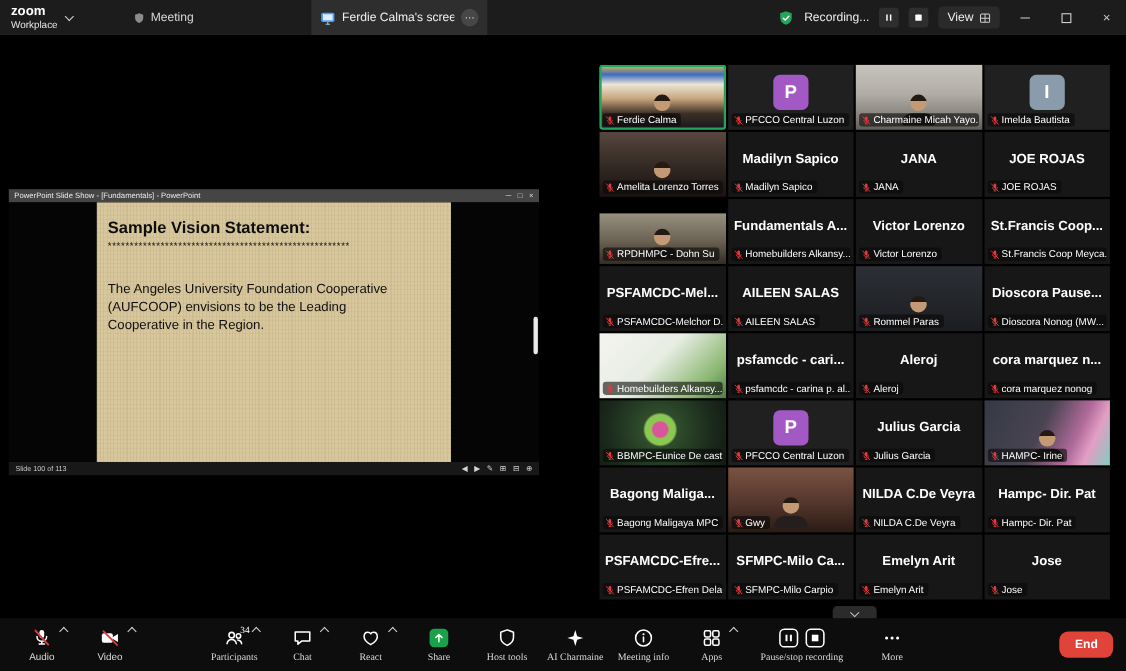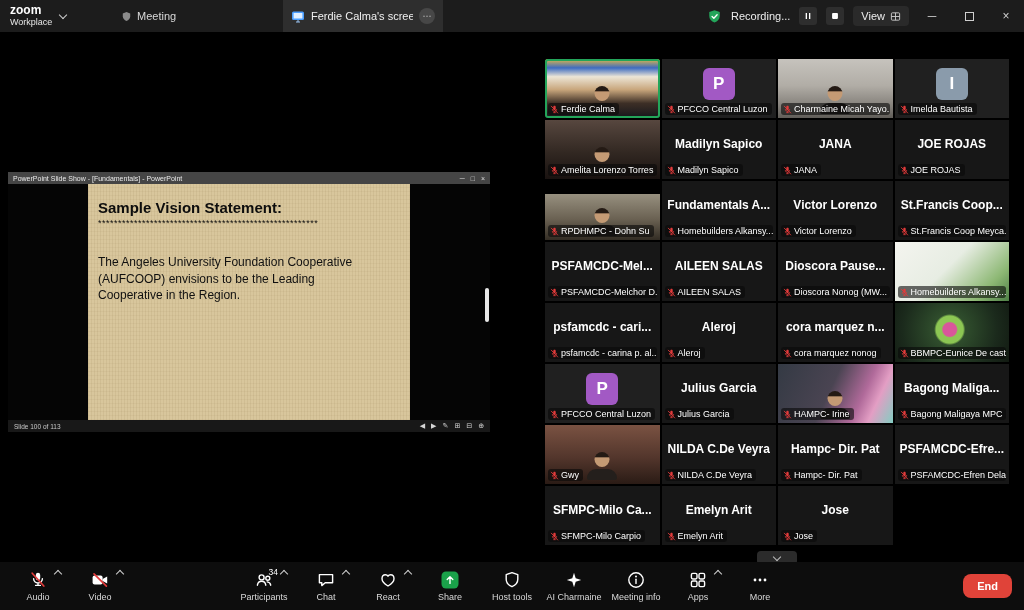--- a/index.html
+++ b/index.html
@@ -77,21 +77,21 @@
   .person::after{content:"";position:absolute;left:50%;bottom:0;transform:translateX(-50%);
                  width:30px;height:11px;border-radius:9px 9px 2px 2px;background:#241f1c;}
   .collapse{margin:6px auto 0;width:40px;height:14px;background:#2b2b2b;border-radius:4px;
             display:flex;align-items:center;justify-content:center;}
   .collapse .chev{margin-top:-3px;border-color:#bdbdbd;}
 
   
   .toolbar{position:absolute;left:0;right:0;bottom:0;height:48px;background:#0d0d0d;
            display:flex;align-items:center;justify-content:center;}
   .tb-left{position:absolute;left:8px;display:flex;gap:2px;}
-  .tb-center{display:flex;gap:2px;}
+  .tb-center{display:flex;gap:2px;font-family:Liberation Serif, serif;}
   .titem{position:relative;display:flex;flex-direction:column;align-items:center;
          justify-content:center;width:60px;height:48px;background:none;border:none;
          color:#d9d9d9;gap:2px;padding:0;font-family:inherit;}
   .titem.wide{width:100px;}
   .titem .lbl{font-size:9px;color:#d9d9d9;white-space:nowrap;}
   .caret{position:absolute;top:9px;right:7px;width:6px;height:6px;
          border-right:1.2px solid #cfcfcf;border-top:1.2px solid #cfcfcf;transform:rotate(-45deg);}
   .badge{position:absolute;top:5px;right:16px;font-size:8.5px;color:#fff;}
   .recrow{display:flex;gap:4px;}
   .recbtn{background:none;border:none;padding:0;display:flex;}
@@ -345,20 +345,31 @@
             <div class="center-name">AILEEN SALAS</div>
             <div class="tag">
               <svg viewBox="0 0 12 12" width="9" height="9">
                 <path d="M6 1.1c.9 0 1.6.7 1.6 1.6v2.5a1.6 1.6 0 1 1-3.2 0V2.7c0-.9.7-1.6 1.6-1.6z" fill="currentColor"></path>
                 <path d="M3 5.4a3 3 0 0 0 6 0M6 8.4v1.8M4.3 10.2h3.4" stroke="currentColor" stroke-width="1" fill="none"></path>
                 <path d="M1.4 1.2l9.2 9.8" stroke="currentColor" stroke-width="1.2"></path>
               </svg>
               <span>AILEEN SALAS</span>
             </div>
           </div>
+          <div class="tile" style="background: linear-gradient(rgb(44, 47, 53) 0%, rgb(27, 29, 33) 100%);">
+            <div class="person"></div>
+            <div class="tag">
+              <svg viewBox="0 0 12 12" width="9" height="9">
+                <path d="M6 1.1c.9 0 1.6.7 1.6 1.6v2.5a1.6 1.6 0 1 1-3.2 0V2.7c0-.9.7-1.6 1.6-1.6z" fill="currentColor"></path>
+                <path d="M3 5.4a3 3 0 0 0 6 0M6 8.4v1.8M4.3 10.2h3.4" stroke="currentColor" stroke-width="1" fill="none"></path>
+                <path d="M1.4 1.2l9.2 9.8" stroke="currentColor" stroke-width="1.2"></path>
+              </svg>
+              <span>Rommel Paras</span>
+            </div>
+          </div>
           <div class="tile">
             <div class="center-name">Dioscora Pause...</div>
             <div class="tag">
               <svg viewBox="0 0 12 12" width="9" height="9">
                 <path d="M6 1.1c.9 0 1.6.7 1.6 1.6v2.5a1.6 1.6 0 1 1-3.2 0V2.7c0-.9.7-1.6 1.6-1.6z" fill="currentColor"></path>
                 <path d="M3 5.4a3 3 0 0 0 6 0M6 8.4v1.8M4.3 10.2h3.4" stroke="currentColor" stroke-width="1" fill="none"></path>
                 <path d="M1.4 1.2l9.2 9.8" stroke="currentColor" stroke-width="1.2"></path>
               </svg>
               <span>Dioscora Nonog (MW...</span>
             </div>
@@ -622,20 +633,37 @@
       <button class="titem">
         <span class="caret"></span>
         <svg width="20" height="20" viewBox="0 0 20 20">
           <rect class="oline" x="3.4" y="3.4" width="5.6" height="5.6" rx="1.4"></rect>
           <rect class="oline" x="11" y="3.4" width="5.6" height="5.6" rx="1.4"></rect>
           <rect class="oline" x="3.4" y="11" width="5.6" height="5.6" rx="1.4"></rect>
           <rect class="oline" x="11" y="11" width="5.6" height="5.6" rx="1.4"></rect>
         </svg>
         <span class="lbl">Apps</span>
       </button>
+      <div class="titem wide">
+        <div class="recrow">
+          <button class="recbtn">
+            <svg width="20" height="20" viewBox="0 0 20 20">
+              <rect class="oline" x="2" y="2" width="16" height="16" rx="4"></rect>
+              <path d="M8 7v6M12 7v6" stroke="#fff" stroke-width="1.8"></path>
+            </svg>
+          </button>
+          <button class="recbtn">
+            <svg width="20" height="20" viewBox="0 0 20 20">
+              <rect class="oline" x="2" y="2" width="16" height="16" rx="4"></rect>
+              <rect x="7" y="7" width="6" height="6" fill="#fff"></rect>
+            </svg>
+          </button>
+        </div>
+        <span class="lbl">Pause/stop recording</span>
+      </div>
       <button class="titem">
         <svg width="20" height="20" viewBox="0 0 20 20">
           <circle cx="5" cy="10" r="1.4" fill="#fff"></circle>
             <circle cx="10" cy="10" r="1.4" fill="#fff"></circle>
             <circle cx="15" cy="10" r="1.4" fill="#fff"></circle>
         </svg>
         <span class="lbl">More</span>
       </button>
     </div>
 

